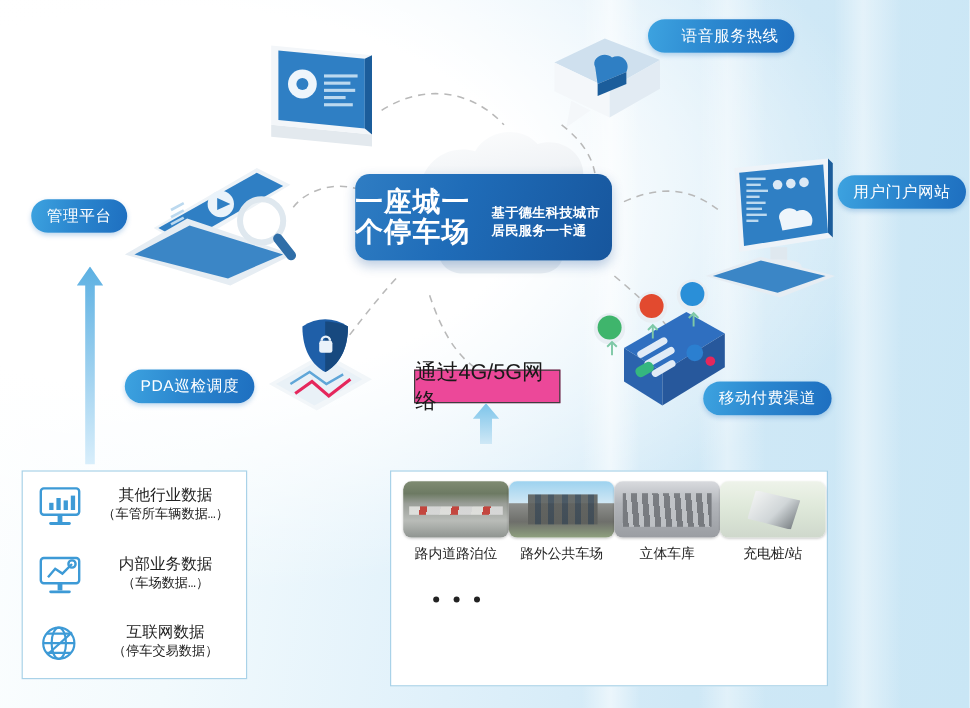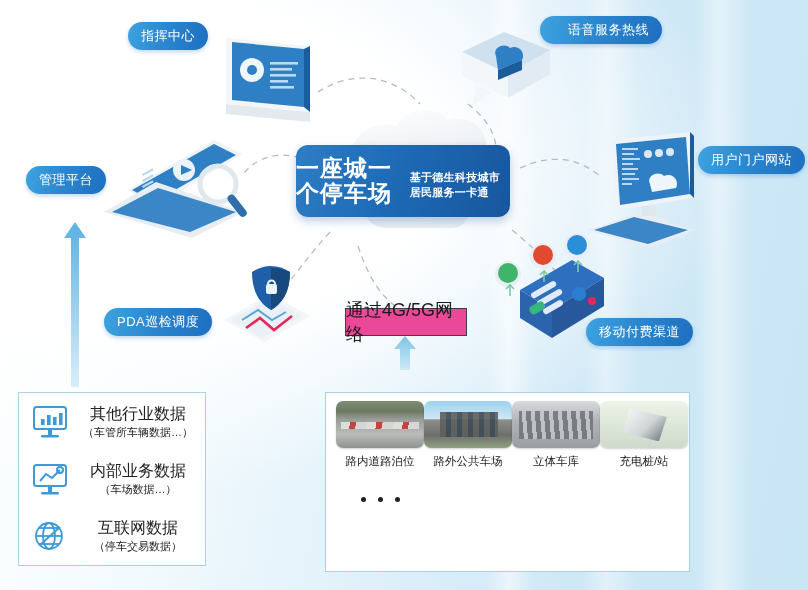--- a/index.html
+++ b/index.html
@@ -55,22 +55,22 @@
   .leftarrow{position:absolute;left:62px;top:222px;width:26px;height:165px;}
 
   
   .datapanel{
     position:absolute;left:18px;top:392px;width:186px;height:172px;
     background:#fff;border:1.5px solid #a9d2e8;
   }
   .datarow{display:flex;align-items:center;height:57px;padding-left:10px;}
   .datarow .ico{width:42px;height:40px;flex:0 0 42px;margin-right:6px;}
   .datatext{display:flex;flex-direction:column;align-items:center;flex:1;padding-right:6px;}
-  .datatext .t1{font-size:16px;color:#222;line-height:1.45;}
-  .datatext .t2{font-size:11px;color:#222;line-height:1.45;}
+  .datatext .t1{font-size:13px;color:#222;line-height:1.45;}
+  .datatext .t2{font-size:11px;color:#222;line-height:1.45;font-family:Liberation Mono, monospace;}
 
   
   .photopanel{
     position:absolute;left:325px;top:392px;width:363px;height:178px;
     background:#fff;border:1.5px solid #a9d2e8;
   }
   .photogrid{display:grid;grid-template-columns:repeat(4,1fr);
              padding:8px 10px 0 10px;row-gap:2px;}
   .pcell{display:flex;flex-direction:column;align-items:center;}
   .thumb{width:88px;height:47px;border-radius:7px;overflow:hidden;position:relative;
@@ -237,21 +237,20 @@
       <path d="M92 40 L92 30"></path>
         <path d="M88 33 L92 29 L96 33"></path>
     </g>
   </svg>
 
   <div class="banner">
     <div class="banner-title">一座城一个停车场</div>
     <div class="banner-sub">基于德生科技城市居民服务一卡通</div>
   </div>
 
-  <div class="pill" style="left:128px;top:22px;">指挥中心</div>
   <div class="pill" style="left:540px;top:16px;padding-left:28px;">语音服务热线</div>
   <div class="pill" style="left:26px;top:166px;">管理平台</div>
   <div class="pill" style="left:698px;top:146px;">用户门户网站</div>
   <div class="pill" style="left:104px;top:308px;">PDA巡检调度</div>
   <div class="pill" style="left:586px;top:318px;">移动付费渠道</div>
 
   <div class="netbox">通过4G/5G网络</div>
   <svg class="netarrow" viewBox="0 0 26 34">
     <defs>
         <linearGradient id="ag1" x1="0" y1="1" x2="0" y2="0">

